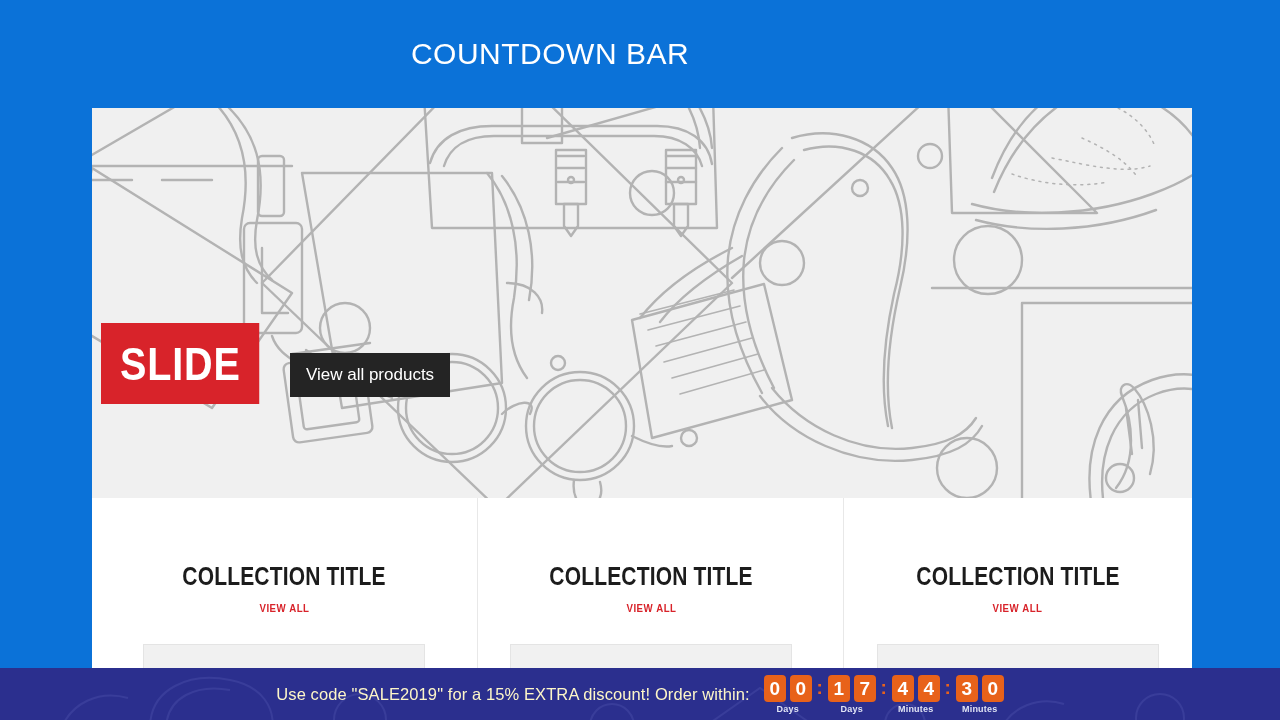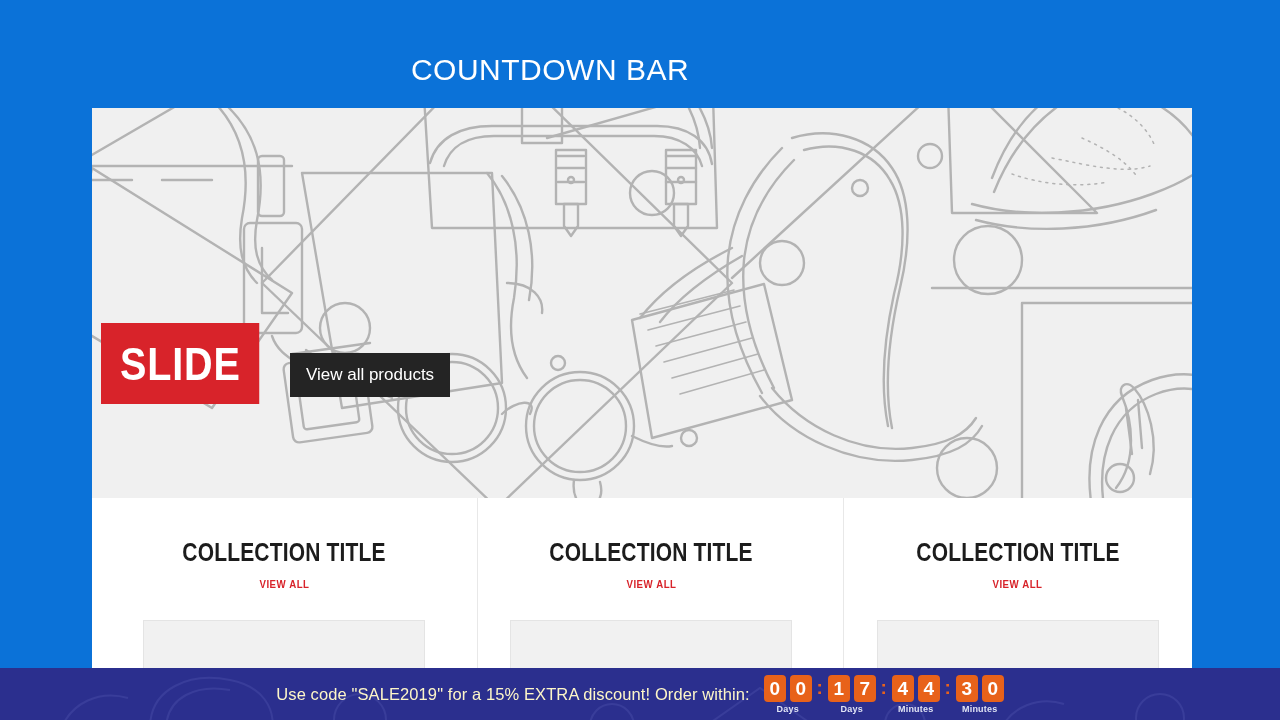--- a/index.html
+++ b/index.html
@@ -5,21 +5,21 @@
 <style>
   * { box-sizing: border-box; margin: 0; padding: 0; }
   html, body {
     width: 1280px; height: 720px; overflow: hidden;
     font-family: "Liberation Sans", sans-serif;
   }
   body { background: #0b72d8; position: relative; }
 
   
   .page-title {
-    position: absolute; top: 16px; left: 0; width: 1100px; height: 108px;
+    position: absolute; top: 0; left: 0; width: 1100px; height: 108px;
     display: flex; align-items: center; justify-content: center;
     color: #ffffff; font-size: 30px; font-weight: 400;
     letter-spacing: 0.5px; line-height: 1;
   }
 
   
   .site {
     position: absolute; left: 92px; top: 108px;
     width: 1100px; height: 685px;
     background: #0c4a6e; overflow: hidden;
@@ -56,21 +56,21 @@
   
   .collections {
     position: absolute; left: 0; top: 390px;
     width: 1100px; height: 222px;
     background: #ffffff;
     display: flex;
   }
   .collection-col {
     flex: 1 1 0; position: relative;
     display: flex; flex-direction: column; align-items: center;
-    padding-top: 42px;
+    padding-top: 66px;
     margin-left: 18px;
   }
   .collection-col + .collection-col::before {
     content: ""; position: absolute; left: 0; top: 0;
     width: 1px; height: 222px; background: #e8e8e8;
   }
   .collection-title {
     font-family: "Liberation Sans Narrow", "Liberation Sans", sans-serif;
     font-weight: 700; font-size: 25px; color: #1c1c1c;
     letter-spacing: 0.2px; line-height: 1;

